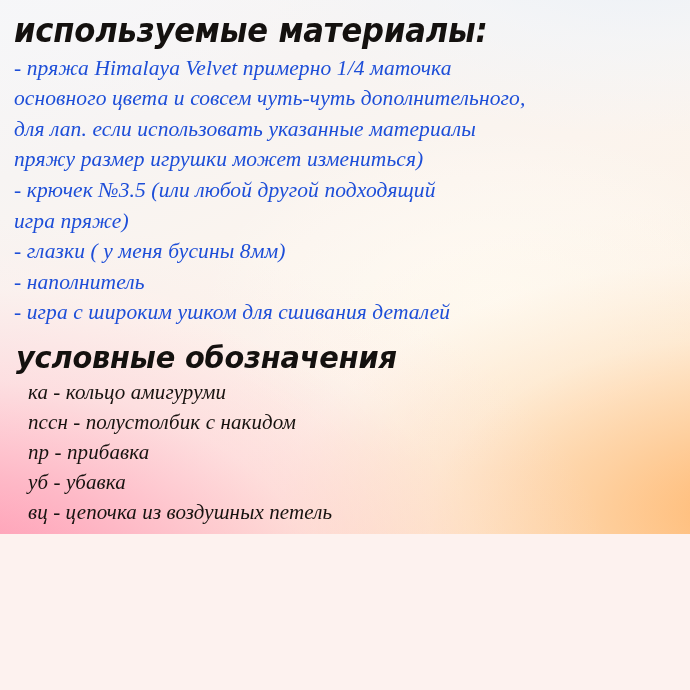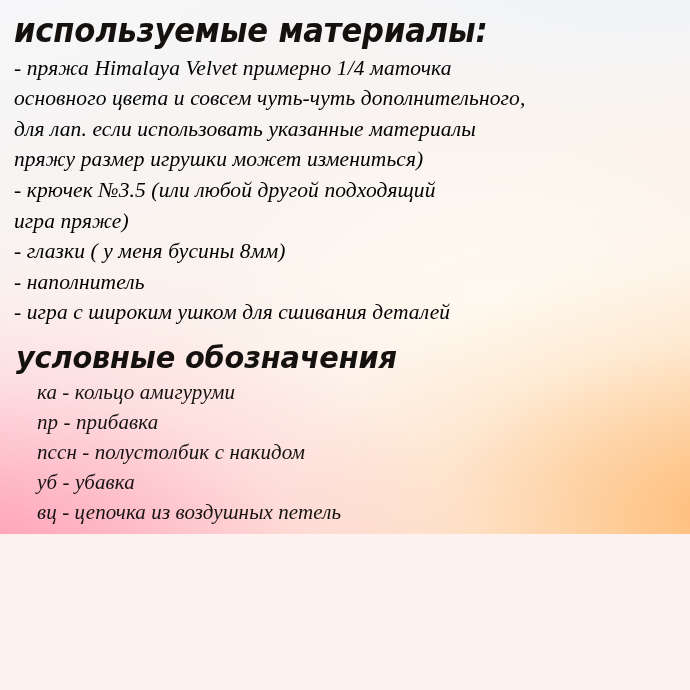--- a/index.html
+++ b/index.html
@@ -120,33 +120,33 @@
   .heading-2 {
     font-size: 31px;
     margin: 13px 0 3px 2px;
   }
 
   .body-line {
     font-family: "Liberation Serif", "DejaVu Serif", serif;
     font-style: italic;
     font-size: 21.5px;
     line-height: 30.6px;
-    color: #000000;
+    color: #1d4ed8;
     white-space: nowrap;
     letter-spacing: 0.1px;
   }
 
   .legend-line {
     font-family: "Liberation Serif", "DejaVu Serif", serif;
     font-style: italic;
     font-size: 21px;
     line-height: 30.2px;
     color: #171310;
     white-space: nowrap;
-    margin-left: 23px;
+    margin-left: 14px;
     letter-spacing: 0.1px;
   }
 
   .materials-block {
     margin-bottom: 0;
   }
 
   .legend-block {
     margin-top: 1px;
   }
@@ -175,21 +175,21 @@
       <div class="body-line">игра пряже)</div>
       <div class="body-line">- глазки ( у меня бусины 8мм)</div>
       <div class="body-line">- наполнитель</div>
       <div class="body-line">- игра с широким ушком для сшивания деталей</div>
     </section>
 
     <section class="legend-block">
       <h2 class="heading heading-2">условные обозначения</h2>
 
       <div class="legend-line">ка - кольцо амигуруми</div>
+      <div class="legend-line">пссн - полустолбик с накидом</div>
       <div class="legend-line">пр - прибавка</div>
-      <div class="legend-line">пссн - полустолбик с накидом</div>
       <div class="legend-line">уб - убавка</div>
       <div class="legend-line">вц - цепочка из воздушных петель</div>
       <div class="legend-line">пп - петля подъёма</div>
     </section>
 
   </div>
 </div>
 
 </body></html>

